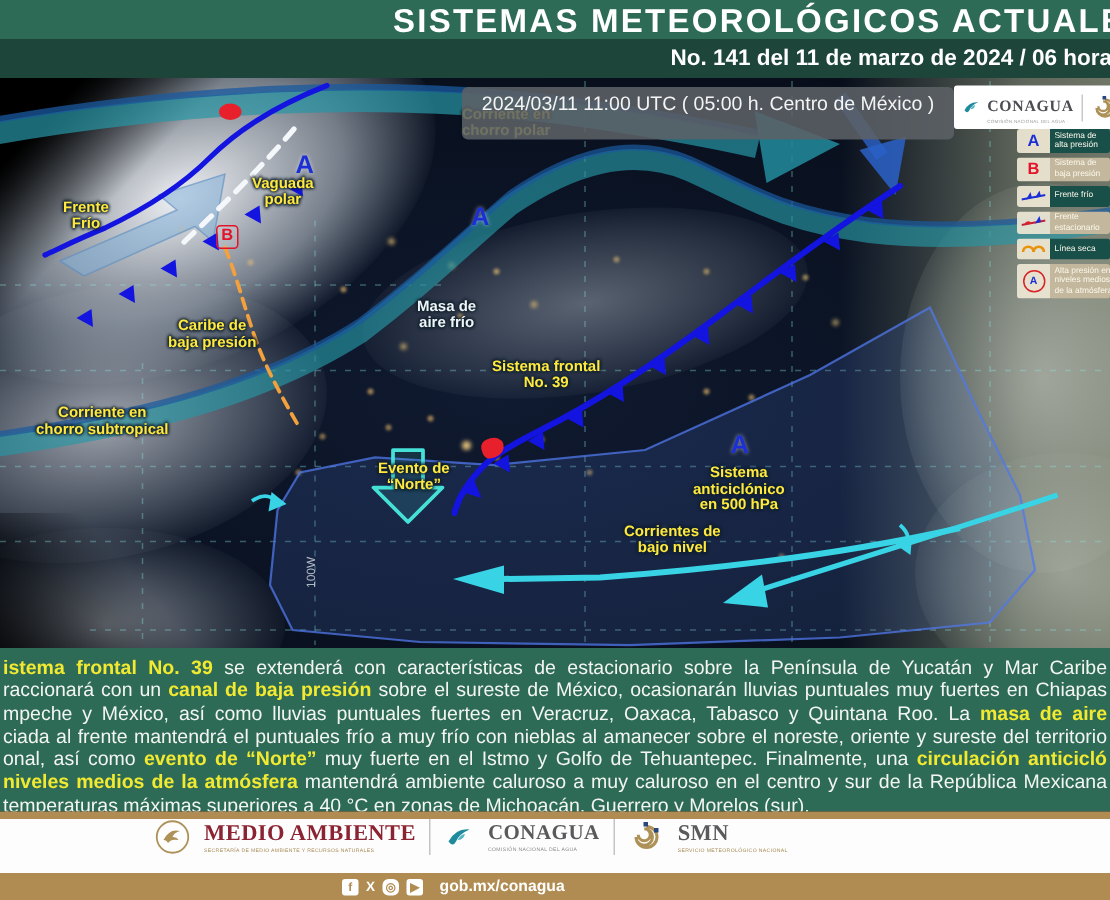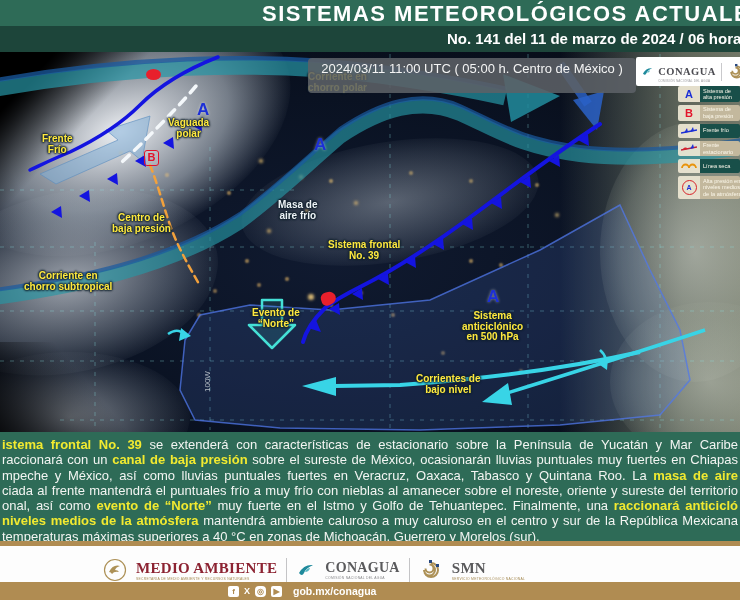--- a/index.html
+++ b/index.html
@@ -88,21 +88,21 @@
   
   .bulletin{position:absolute;left:0;top:432px;width:740px;height:109px;background:#2e6b57;
       color:#f3f5f2;font-size:13px;overflow:hidden;padding-top:5px;box-sizing:border-box;}
   .bline{height:15.3px;line-height:15.3px;white-space:nowrap;padding:0 2px;
       text-align:justify;text-align-last:justify;overflow:hidden;}
   .bline.last{text-align-last:left;}
   .hl{color:#f2ea30;font-weight:bold;}
   
   .goldline{position:absolute;left:0;top:541px;width:740px;height:5px;background:#b08c52;}
   .footer{position:absolute;left:0;top:546px;width:740px;height:36px;background:#fdfdfd;
-      display:flex;align-items:flex-end;}
+      display:flex;align-items:flex-start;}
   .fgrp{display:flex;align-items:center;margin-left:103px;gap:9px;}
   .fdiv{width:1px;height:24px;background:#c4c4c6;}
   .brandname{font-family:"Liberation Serif",serif;font-weight:bold;color:#8c2332;font-size:15px;letter-spacing:.3px;}
   .brandsub{font-size:3.4px;color:#a58a52;letter-spacing:.25px;}
   .gray{color:#5a5a5c;}
   .graysub{color:#8a8a8c;}
   .goldbar{position:absolute;left:0;top:582px;width:740px;height:18px;background:#b08c52;
       display:flex;align-items:center;}
   .social{display:flex;align-items:center;gap:5px;margin-left:228px;color:#fff;}
   .sic{width:11px;height:11px;border-radius:2px;background:#fff;color:#b08c52;font-size:8px;
@@ -213,38 +213,38 @@
     <div class="mlabel" style="left:308px;top:20px;">
       <span>Corriente en</span><br><span>chorro polar</span>
     </div>
     <div class="mlabel" style="left:168px;top:66px;">
       <span>Vaguada</span><br><span>polar</span>
     </div>
     <div class="mlabel" style="left:42px;top:82px;">
       <span>Frente</span><br><span>Frío</span>
     </div>
     <div class="mlabel" style="left:112px;top:161px;">
-      <span>Centro de</span><br><span>baja presión</span>
+      <span>Caribe de</span><br><span>baja presión</span>
     </div>
     <div class="mlabel white" style="left:278px;top:148px;">
       <span>Masa de</span><br><span>aire frío</span>
     </div>
     <div class="mlabel" style="left:24px;top:219px;">
       <span>Corriente en</span><br><span>chorro subtropical</span>
     </div>
     <div class="mlabel" style="left:328px;top:188px;">
       <span>Sistema frontal</span><br><span>No. 39</span>
     </div>
     <div class="mlabel" style="left:252px;top:256px;">
       <span>Evento de</span><br><span>“Norte”</span>
     </div>
     <div class="mlabel" style="left:462px;top:259px;">
       <span>Sistema</span><br><span>anticiclónico</span><br><span>en 500 hPa</span>
     </div>
-    <div class="mlabel" style="left:416px;top:322px;text-align:center;">
+    <div class="mlabel" style="left:416px;top:298px;text-align:center;">
       <span>Corrientes de</span><br><span>bajo nivel</span>
     </div>
     <div class="meridian" style="left:203px;top:340px;">
       <span>100W</span>
     </div>
     <span class="bigA" style="left:197px;top:48px;">A</span>
     <span class="bigA" style="left:314px;top:83px;">A</span>
     <span class="bigA" style="left:487px;top:235px;">A</span>
     <span class="redB" style="left:144px;top:98px;">B</span>
     <span class="redoval" style="left:146px;top:17px;"></span>
@@ -332,21 +332,21 @@
           </div>
       </div>
     </div>
   </div>
 
   <div class="bulletin">
     <div class="bline"><span class="hl">istema frontal No. 39</span><span> se extenderá con características de estacionario sobre la Península de Yucatán y Mar Caribe</span></div>
     <div class="bline"><span>raccionará con un </span><span class="hl">canal de baja presión</span><span> sobre el sureste de México, ocasionarán lluvias puntuales muy fuertes en Chiapas</span></div>
     <div class="bline"><span>mpeche y México, así como lluvias puntuales fuertes en Veracruz, Oaxaca, Tabasco y Quintana Roo. La </span><span class="hl">masa de aire</span></div>
     <div class="bline"><span>ciada al frente mantendrá el puntuales frío a muy frío con nieblas al amanecer sobre el noreste, oriente y sureste del territorio</span></div>
-    <div class="bline"><span>onal, así como </span><span class="hl">evento de “Norte”</span><span> muy fuerte en el Istmo y Golfo de Tehuantepec. Finalmente, una </span><span class="hl">raccionará anticicló</span></div>
+    <div class="bline"><span>onal, así como </span><span class="hl">evento de “Norte”</span><span> muy fuerte en el Istmo y Golfo de Tehuantepec. Finalmente, una </span><span class="hl">circulación anticicló</span></div>
     <div class="bline"><span class="hl">niveles medios de la atmósfera</span><span> mantendrá ambiente caluroso a muy caluroso en el centro y sur de la República Mexicana</span></div>
     <div class="bline last"><span>temperaturas máximas superiores a 40 °C en zonas de Michoacán, Guerrero y Morelos (sur).</span></div>
   </div>
 
   <div class="goldline"></div>
   <div class="footer">
     <div class="fgrp">
       <svg width="24" height="24" viewBox="0 0 24 24">
         <circle cx="12" cy="12" r="10.5" fill="none" stroke="#ad9157" stroke-width="1.2"></circle>
         <path d="M6,14 q4,-8 11,-6 q-4,1 -5,4 q3,0 4,2 q-5,-1 -7,2 q-1,-2 -3,-2" fill="#ad9157"></path>

